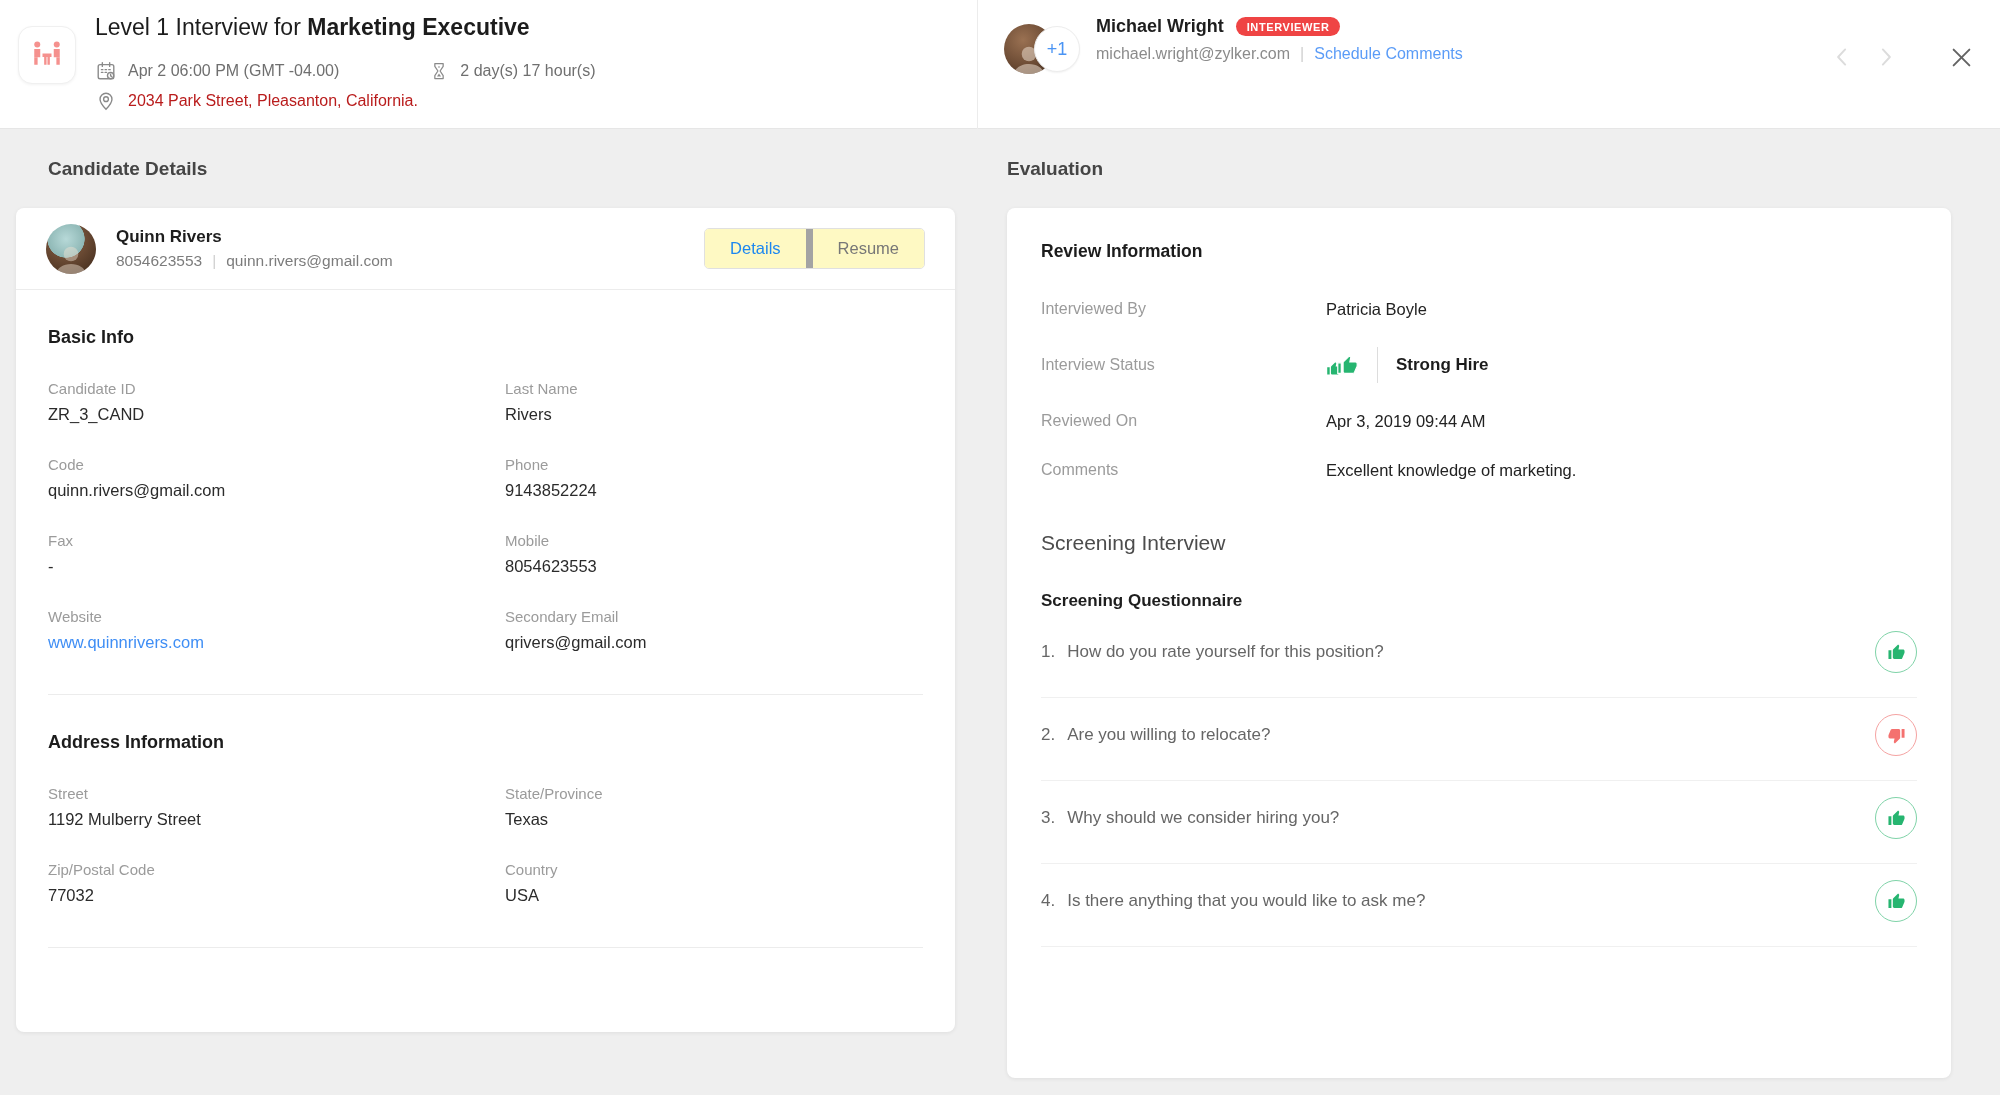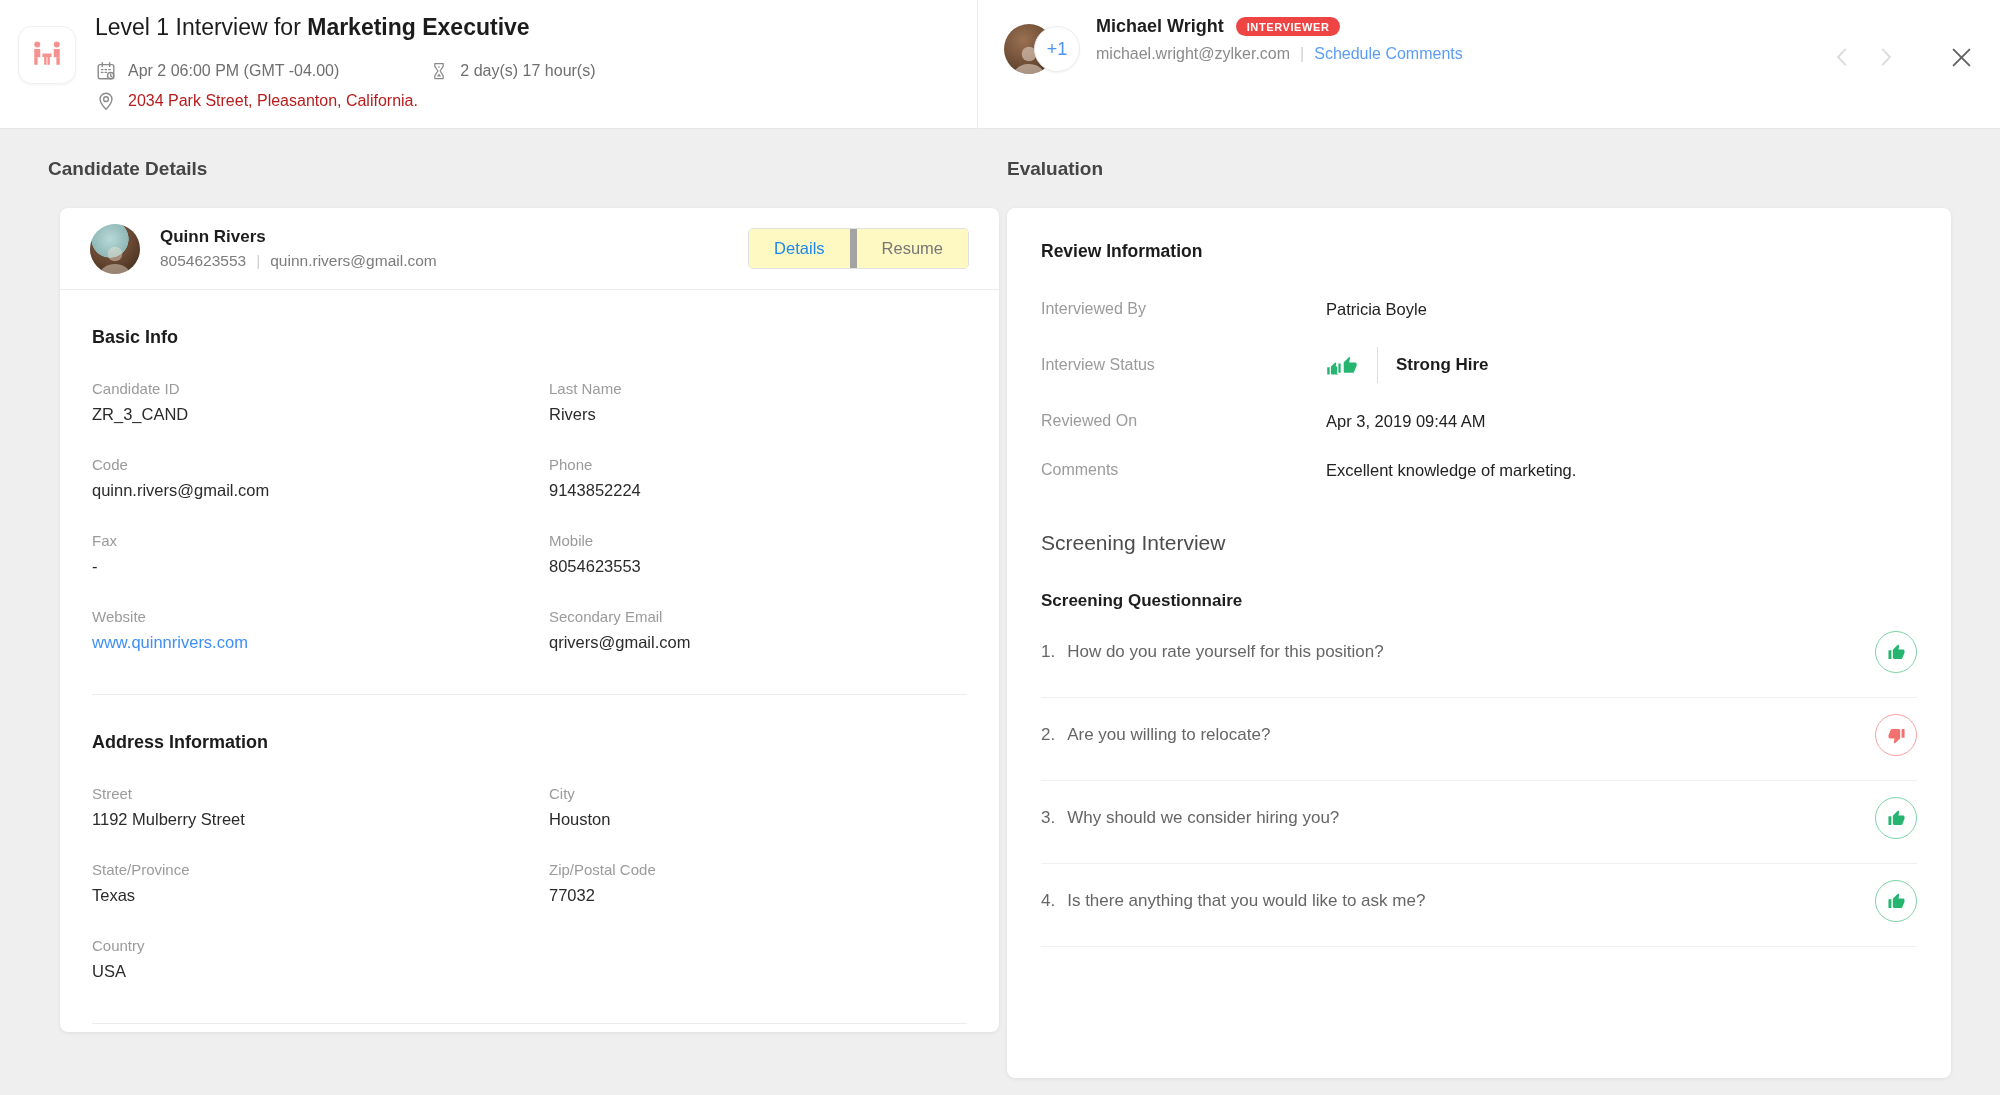--- a/index.html
+++ b/index.html
@@ -62,21 +62,21 @@
   .nav-next { right:100px; }
   .close-btn { position:absolute; right:24px; top:42px; width:30px; height:30px; display:flex; align-items:center; justify-content:center; cursor:pointer; }
   
   .section-title { position:absolute; font-size:19px; font-weight:700; color:#454545; }
   .title-candidate { left:48px; top:158px; }
   .title-evaluation { left:1007px; top:158px; }
   .card {
     position:absolute; top:208px; background:#fff; border-radius:8px;
     box-shadow:0 1px 4px rgba(0,0,0,0.07); overflow:hidden;
   }
-  .card-left  { left:16px;   width:939px; height:824px;margin-left:44px; }
+  .card-left  { left:16px;   width:939px; height:824px; }
   .card-right { left:1007px; width:944px; height:870px; }
   
   .cand-header {
     height:82px; display:flex; align-items:center; padding:0 30px;
     border-bottom:1px solid #ececec;
   }
   .cand-avatar {
     width:50px; height:50px; border-radius:50%; overflow:hidden; position:relative; flex:0 0 auto;
     background:radial-gradient(circle at 40% 30%, #b7d9d8 0%, #8fb8b6 40%, #6d4c35 41%, #3c281a 100%);
   }
@@ -274,24 +274,20 @@
         </div>
       </div>
     <div class="hr"></div>
     <div class="group-title">Address Information</div>
     <div class="field-grid" id="address-grid">
         <div class="field-cell">
           <div class="field-label">Street</div>
           <div class="field-value">1192 Mulberry Street</div>
         </div>
         <div class="field-cell">
-          <div class="field-label">City</div>
-          <div class="field-value">Houston</div>
-        </div>
-        <div class="field-cell">
           <div class="field-label">State/Province</div>
           <div class="field-value">Texas</div>
         </div>
         <div class="field-cell">
           <div class="field-label">Zip/Postal Code</div>
           <div class="field-value">77032</div>
         </div>
         <div class="field-cell">
           <div class="field-label">Country</div>
           <div class="field-value">USA</div>

